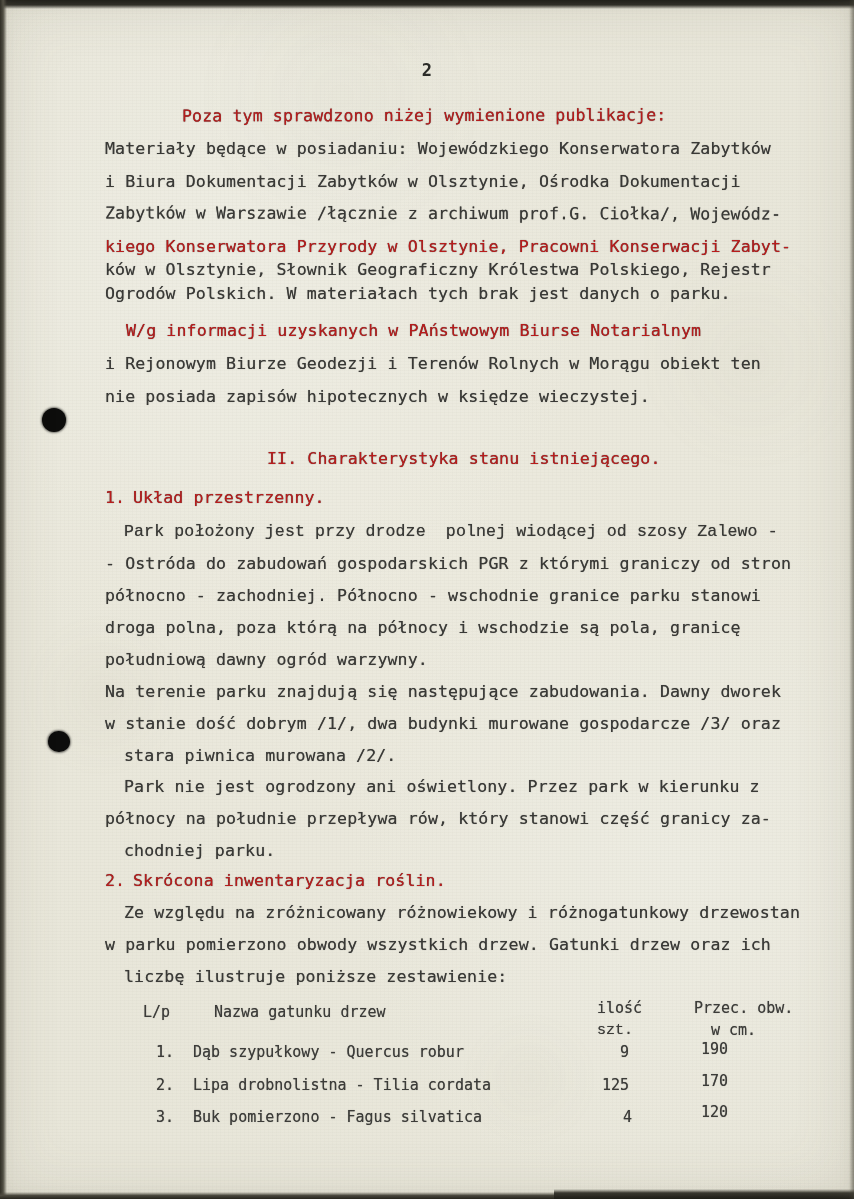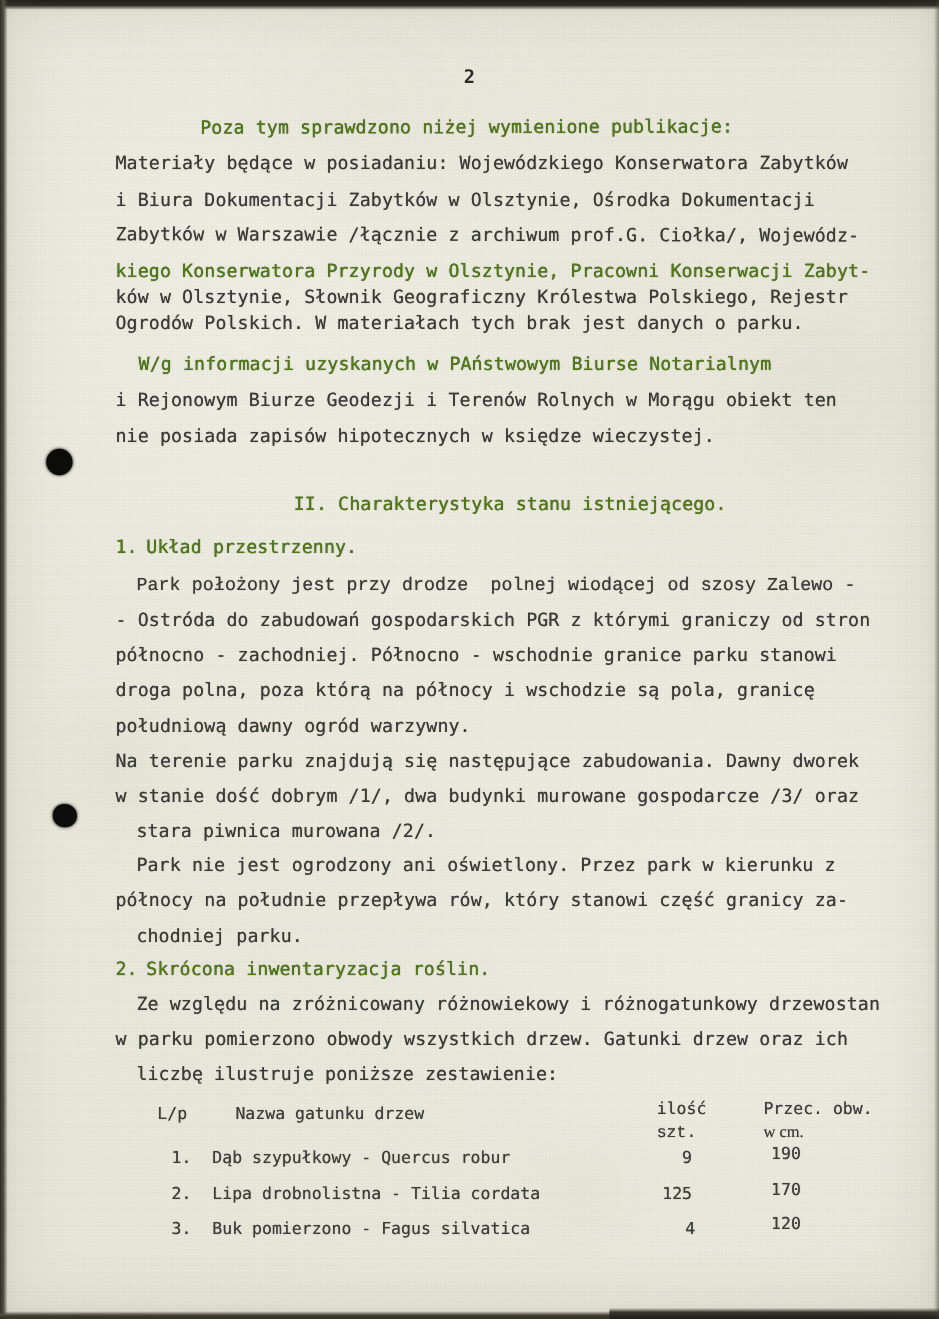--- a/index.html
+++ b/index.html
@@ -96,21 +96,21 @@
     text-shadow: 0 0 .7px rgba(60,60,58,.75);
   }
   .line {
     position: absolute;
     white-space: pre;
     font-size: 16.6px;
     letter-spacing: .1px;
     line-height: 1;
     color: #3e3e3b;
   }
-  .ink-strong { color: #4d7c0f; text-shadow: 0 0 .8px rgba(35,35,34,.9); }
+  .ink-strong { color: #b91c1c; text-shadow: 0 0 .8px rgba(35,35,34,.9); }
   .ink-mid    { color: #393936; }
 
   .pageno {
     position: absolute;
     top: 60px;
     left: 0;
     width: 854px;
     text-align: center;
     font-size: 17px;
     font-weight: bold;
@@ -187,21 +187,21 @@
 
     <div class="line ink-mid" style="left:124px; top:905px;">Ze względu na zróżnicowany różnowiekowy i różnogatunkowy drzewostan</div>
     <div class="line ink-mid" style="left:105px; top:937px;">w parku pomierzono obwody wszystkich drzew. Gatunki drzew oraz ich</div>
     <div class="line ink-mid" style="left:124px; top:969px;">liczbę ilustruje poniższe zestawienie:</div>
 
     <div class="tbl-cell ink-mid" style="left:143px; top:1005px;">L/p</div>
     <div class="tbl-cell ink-mid" style="left:214px; top:1005px;">Nazwa gatunku drzew</div>
     <div class="tbl-cell ink-mid" style="left:597px; top:1001px;">ilość</div>
     <div class="tbl-cell ink-mid" style="left:597px; top:1023px;font-family:Liberation Mono, monospace;">szt.</div>
     <div class="tbl-cell ink-mid" style="left:694px; top:1001px;">Przec. obw.</div>
-    <div class="tbl-cell ink-mid" style="left:694px; top:1023px;font-family:Liberation Serif, serif;">w cm.</div>
+    <div class="tbl-cell ink-mid" style="left:711px; top:1023px;">w cm.</div>
 
     <div class="tbl-cell ink-mid" style="left:156px; top:1045px;">1.</div>
     <div class="tbl-cell ink-mid" style="left:193px; top:1045px;">Dąb szypułkowy - Quercus robur</div>
     <div class="tbl-cell ink-mid" style="left:620px; top:1045px;">9</div>
     <div class="tbl-cell ink-mid" style="left:701px; top:1042px;">190</div>
 
     <div class="tbl-cell ink-mid" style="left:156px; top:1078px;">2.</div>
     <div class="tbl-cell ink-mid" style="left:193px; top:1078px;">Lipa drobnolistna - Tilia cordata</div>
     <div class="tbl-cell ink-mid" style="left:602px; top:1078px;">125</div>
     <div class="tbl-cell ink-mid" style="left:701px; top:1074px;">170</div>

